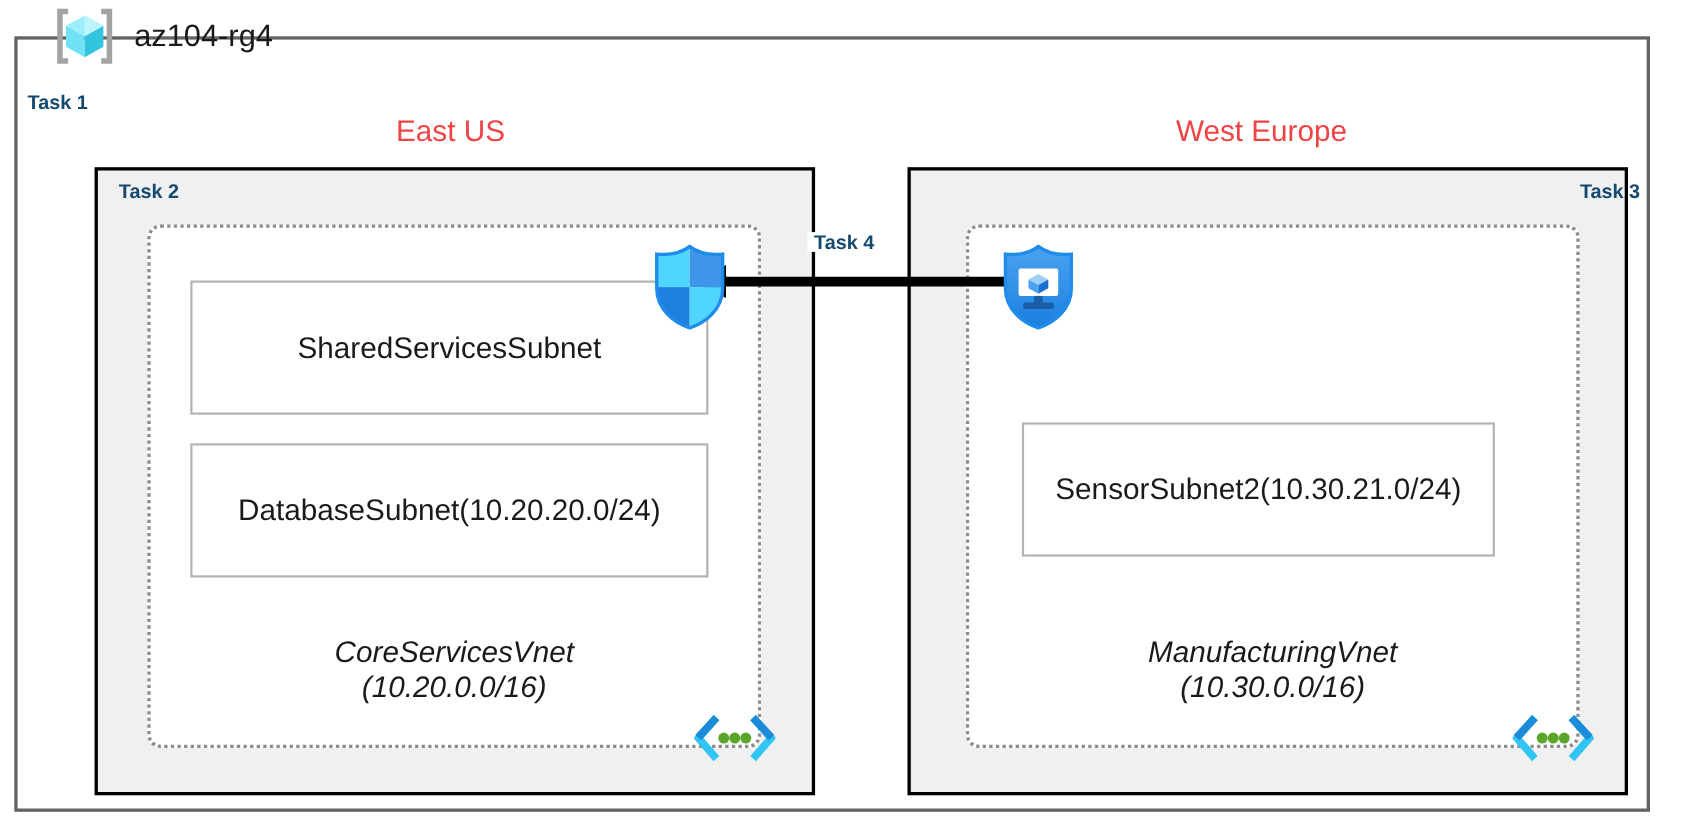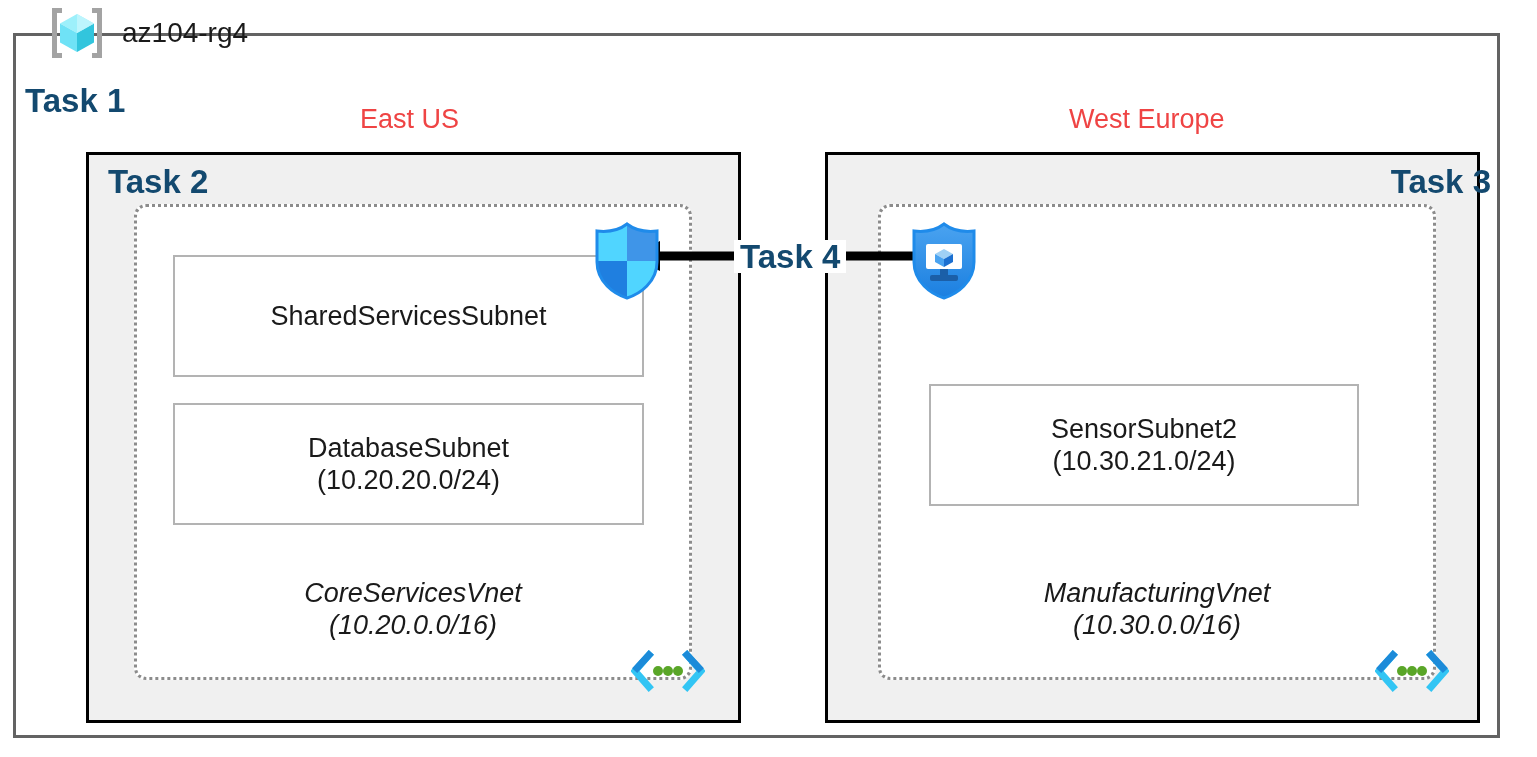--- a/index.html
+++ b/index.html
@@ -58,36 +58,35 @@
   .rg-title {
     font-size: 28px;
     color: #1a1a1a;
     white-space: nowrap;
     line-height: 1;
   }
 
   
   .task-label {
     position: absolute;
-    font-size: 33px;
+    font-size: 18px;
     font-weight: bold;
     color: #13496f;
     white-space: nowrap;
     line-height: 1;
   }
   #task1-label { left: 25px;  top: 84px; }
   #task2-label { left: 108px; top: 165px; }
   #task3-label { right: 62px; top: 165px; }
   #task4-label {
     left: 734px;
     top: 211px;
     background: #ffffff;
     padding: 0 6px;
     z-index: 6;
-    margin-top: 29px;
   }
 
   
   .region-title {
     position: absolute;
     font-size: 27px;
     color: #ef4444;
     white-space: nowrap;
     line-height: 1;
     text-align: center;
@@ -144,21 +143,21 @@
   }
 
   
   .subnet-box {
     position: absolute;
     height: 122px;
     background: #ffffff;
     border: 2px solid #b3b3b3;
     box-sizing: border-box;
     display: flex;
-    flex-direction: column;
+    flex-direction: row;
     align-items: center;
     justify-content: center;
     line-height: 1.2;
   }
   .subnet-box .name,
   .subnet-box .cidr {
     font-size: 27px;
     color: #1a1a1a;
     white-space: nowrap;
   }

